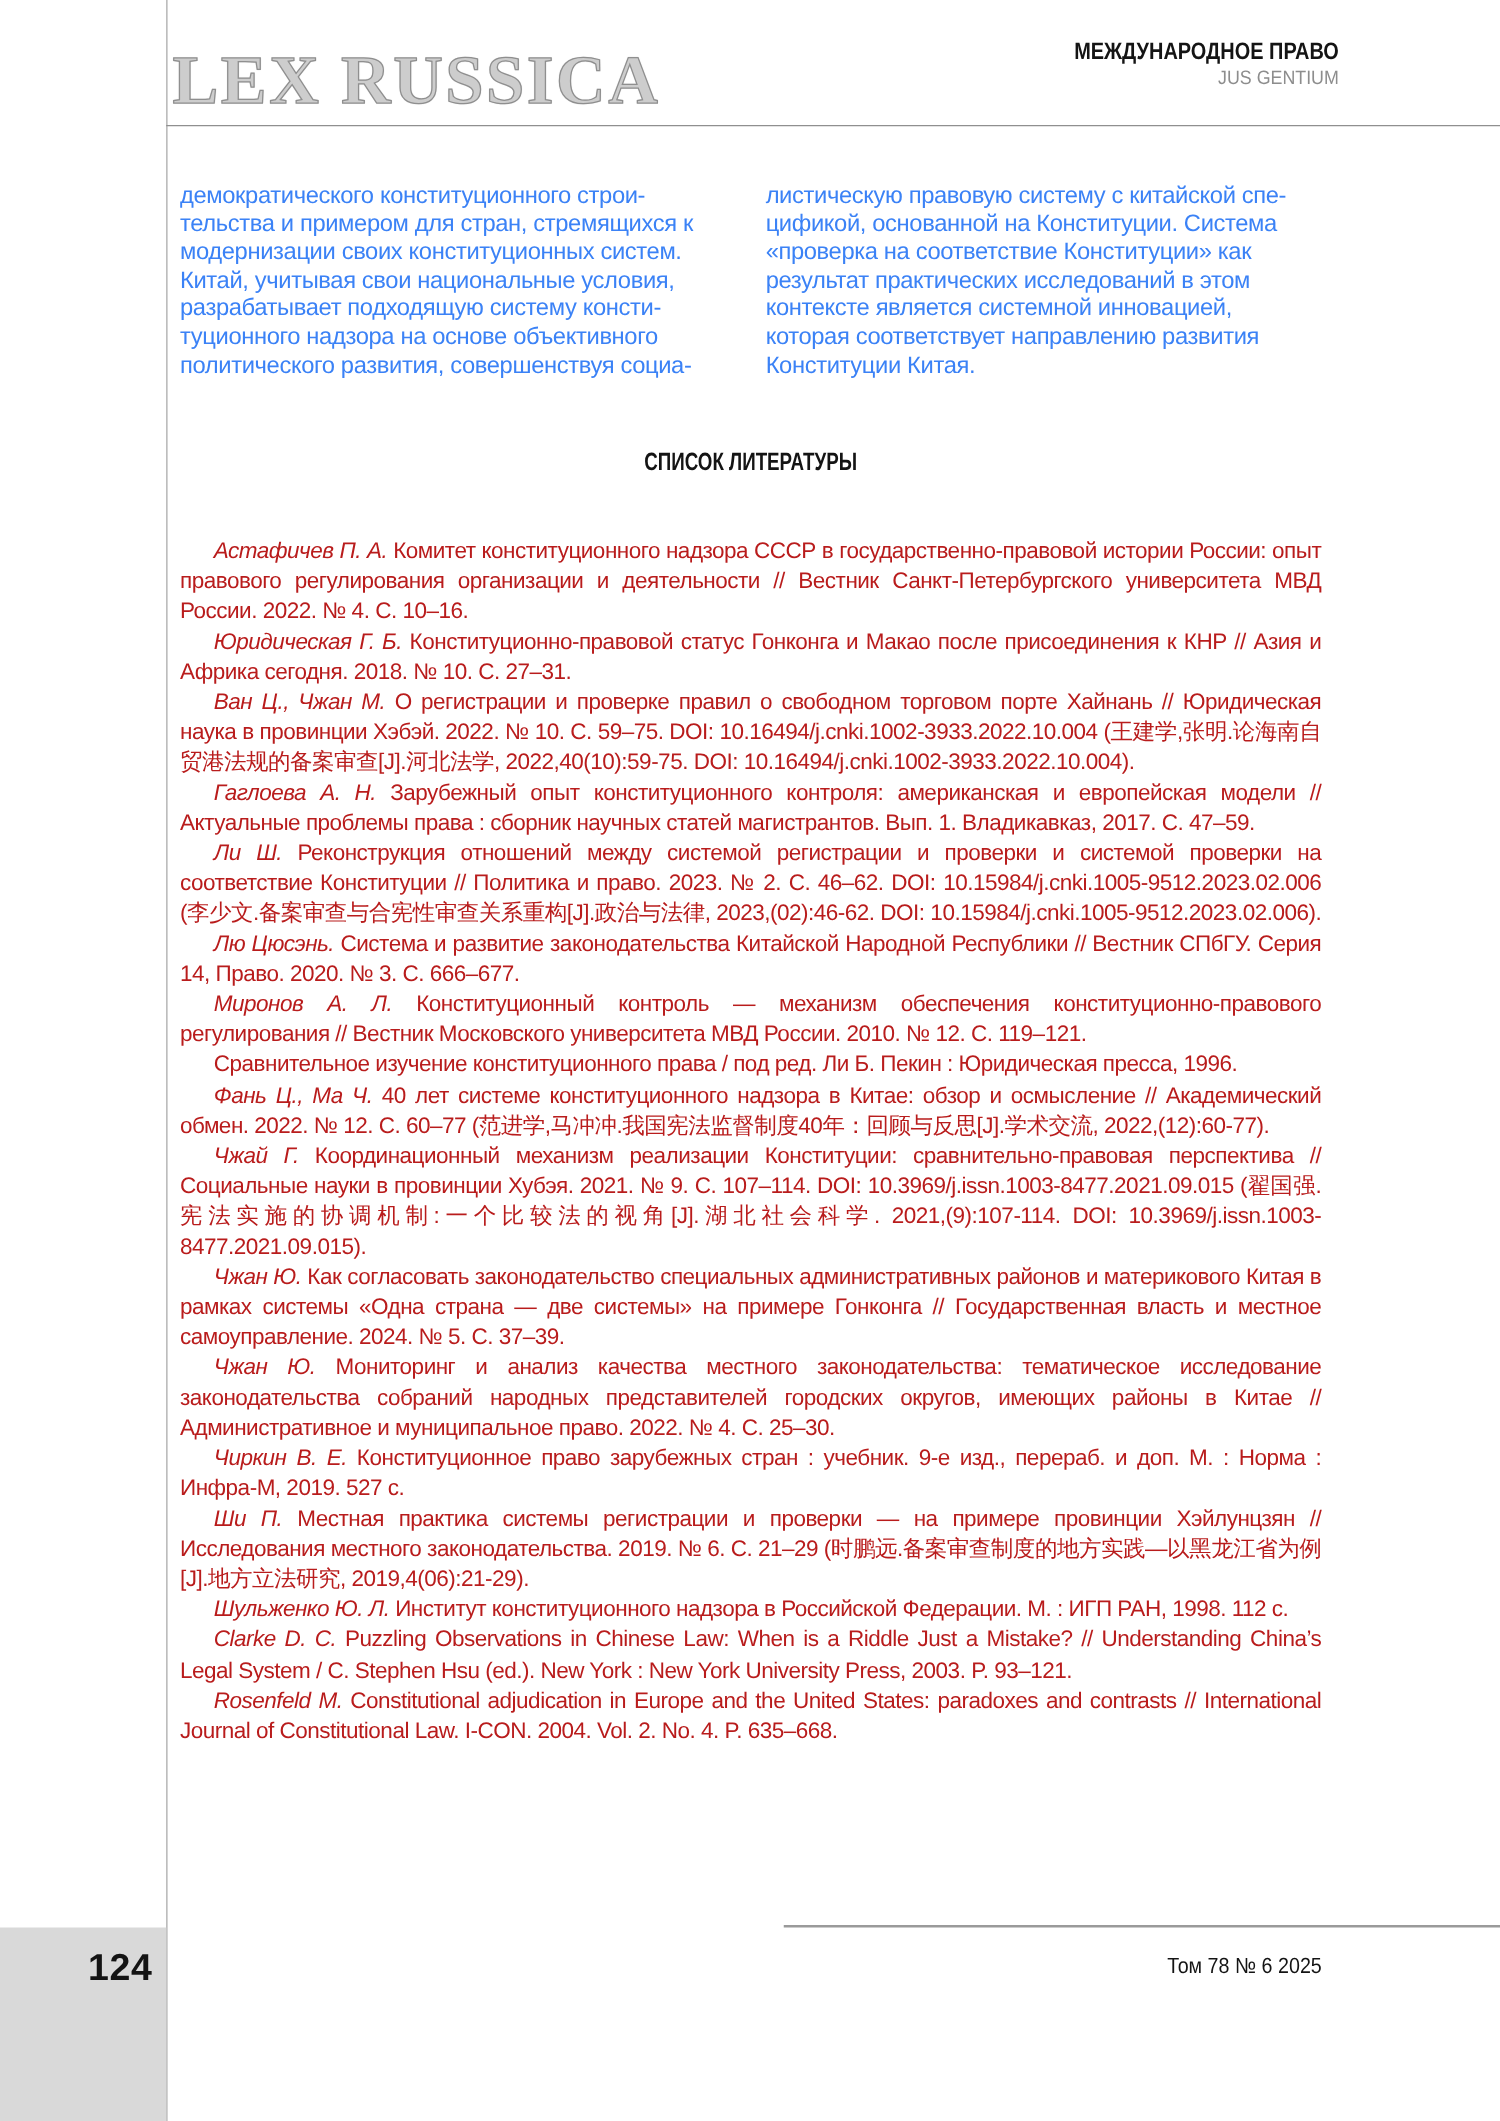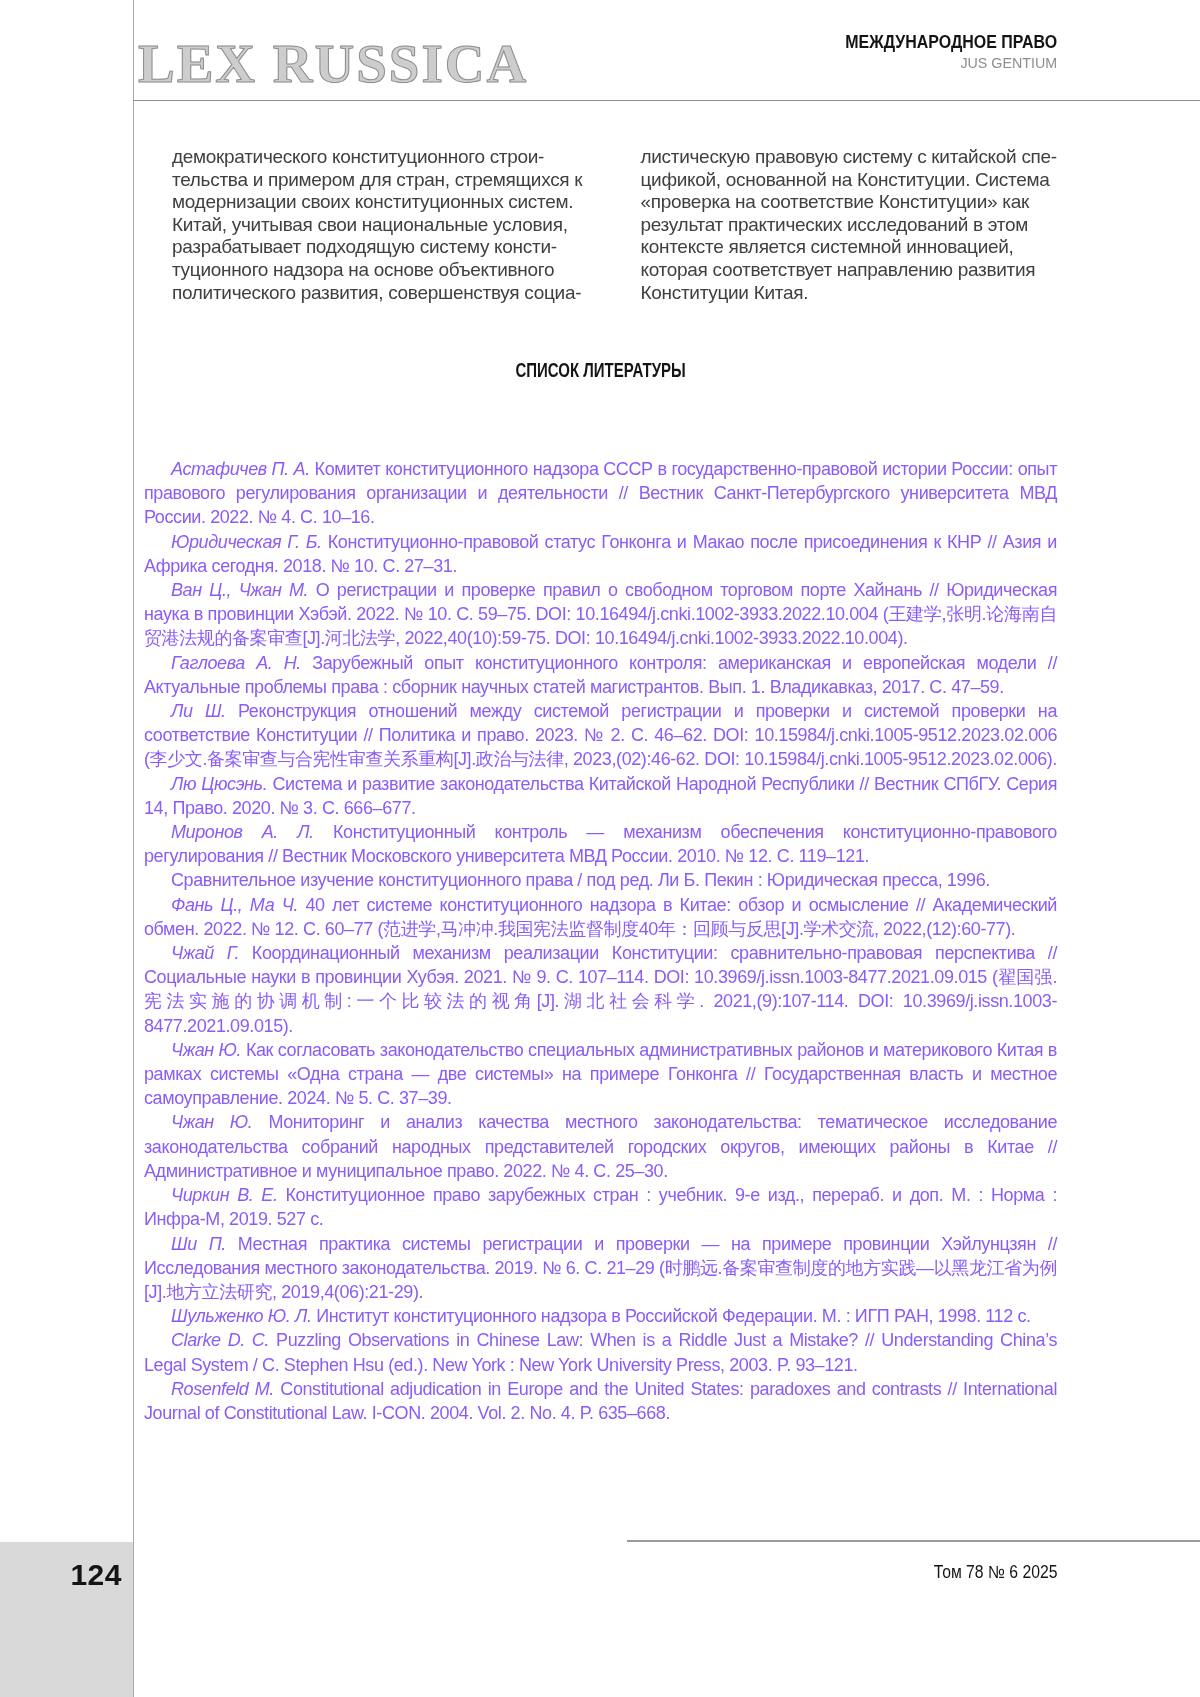--- a/index.html
+++ b/index.html
@@ -17,47 +17,47 @@
     background:#8f8f8f;
   }
   .logo {
     position:absolute; left:138px; top:28px;
     font-family:Liberation Serif, serif; font-weight:bold;
     font-size:55px; line-height:72px; letter-spacing:2px;
     color:#cdcdcd; -webkit-text-stroke:1px #8f8f8f;
     text-shadow:0 0 1px #9a9a9a;
     white-space:nowrap;
   }
-  .header-right { position:absolute; right:143px; top:31px; text-align:right; }
+  .header-right { position:absolute; right:129px; top:31px; text-align:right; }
   .section-title {
     display:inline-block; font-size:19px; font-weight:bold; color:#141414;
     line-height:22px; transform:scaleX(.84); transform-origin:right center;
     white-space:nowrap;
   }
   .section-subtitle {
     display:inline-block; font-size:15.5px; color:#8d8d8d; line-height:19px;
     transform:scaleX(.92); transform-origin:right center; white-space:nowrap;
   }
   .intro {
     position:absolute; left:144px; top:146px; width:916px;
     display:flex; gap:21px;
   }
   .intro .col {
     flex:1; font-size:19px; line-height:22.6px; letter-spacing:-0.3px;
-    white-space:pre-line; text-align:justify; color:#404040;margin-left:28px;
+    white-space:pre-line; text-align:justify; color:#3b82f6;
   }
   .bib-heading { position:absolute; left:144px; top:359px; width:913px; text-align:center; }
   .bib-heading .bh-inner {
     display:inline-block; font-weight:bold; font-size:20px; color:#141414;
     transform:scaleX(.75); transform-origin:center center; white-space:nowrap;
   }
   .refs {
     position:absolute; left:144px; top:428px; width:913px;
     font-size:18px; line-height:24.2px; letter-spacing:-0.4px;
-    text-align:justify; color:#8b5cf6;margin-top:29px;
+    text-align:justify; color:#b91c1c;
   }
   .ref { margin:0; text-indent:27px; }
   .ref .au { font-style:italic; }
   .footer-rule {
     position:absolute; left:627px; top:1540px; width:573px; height:2px;
     background:#9a9a9a;
   }
   .footer-panel {
     position:absolute; left:0; top:1542px; width:133px; height:155px;
     background:#d9d9d9; box-sizing:border-box;

